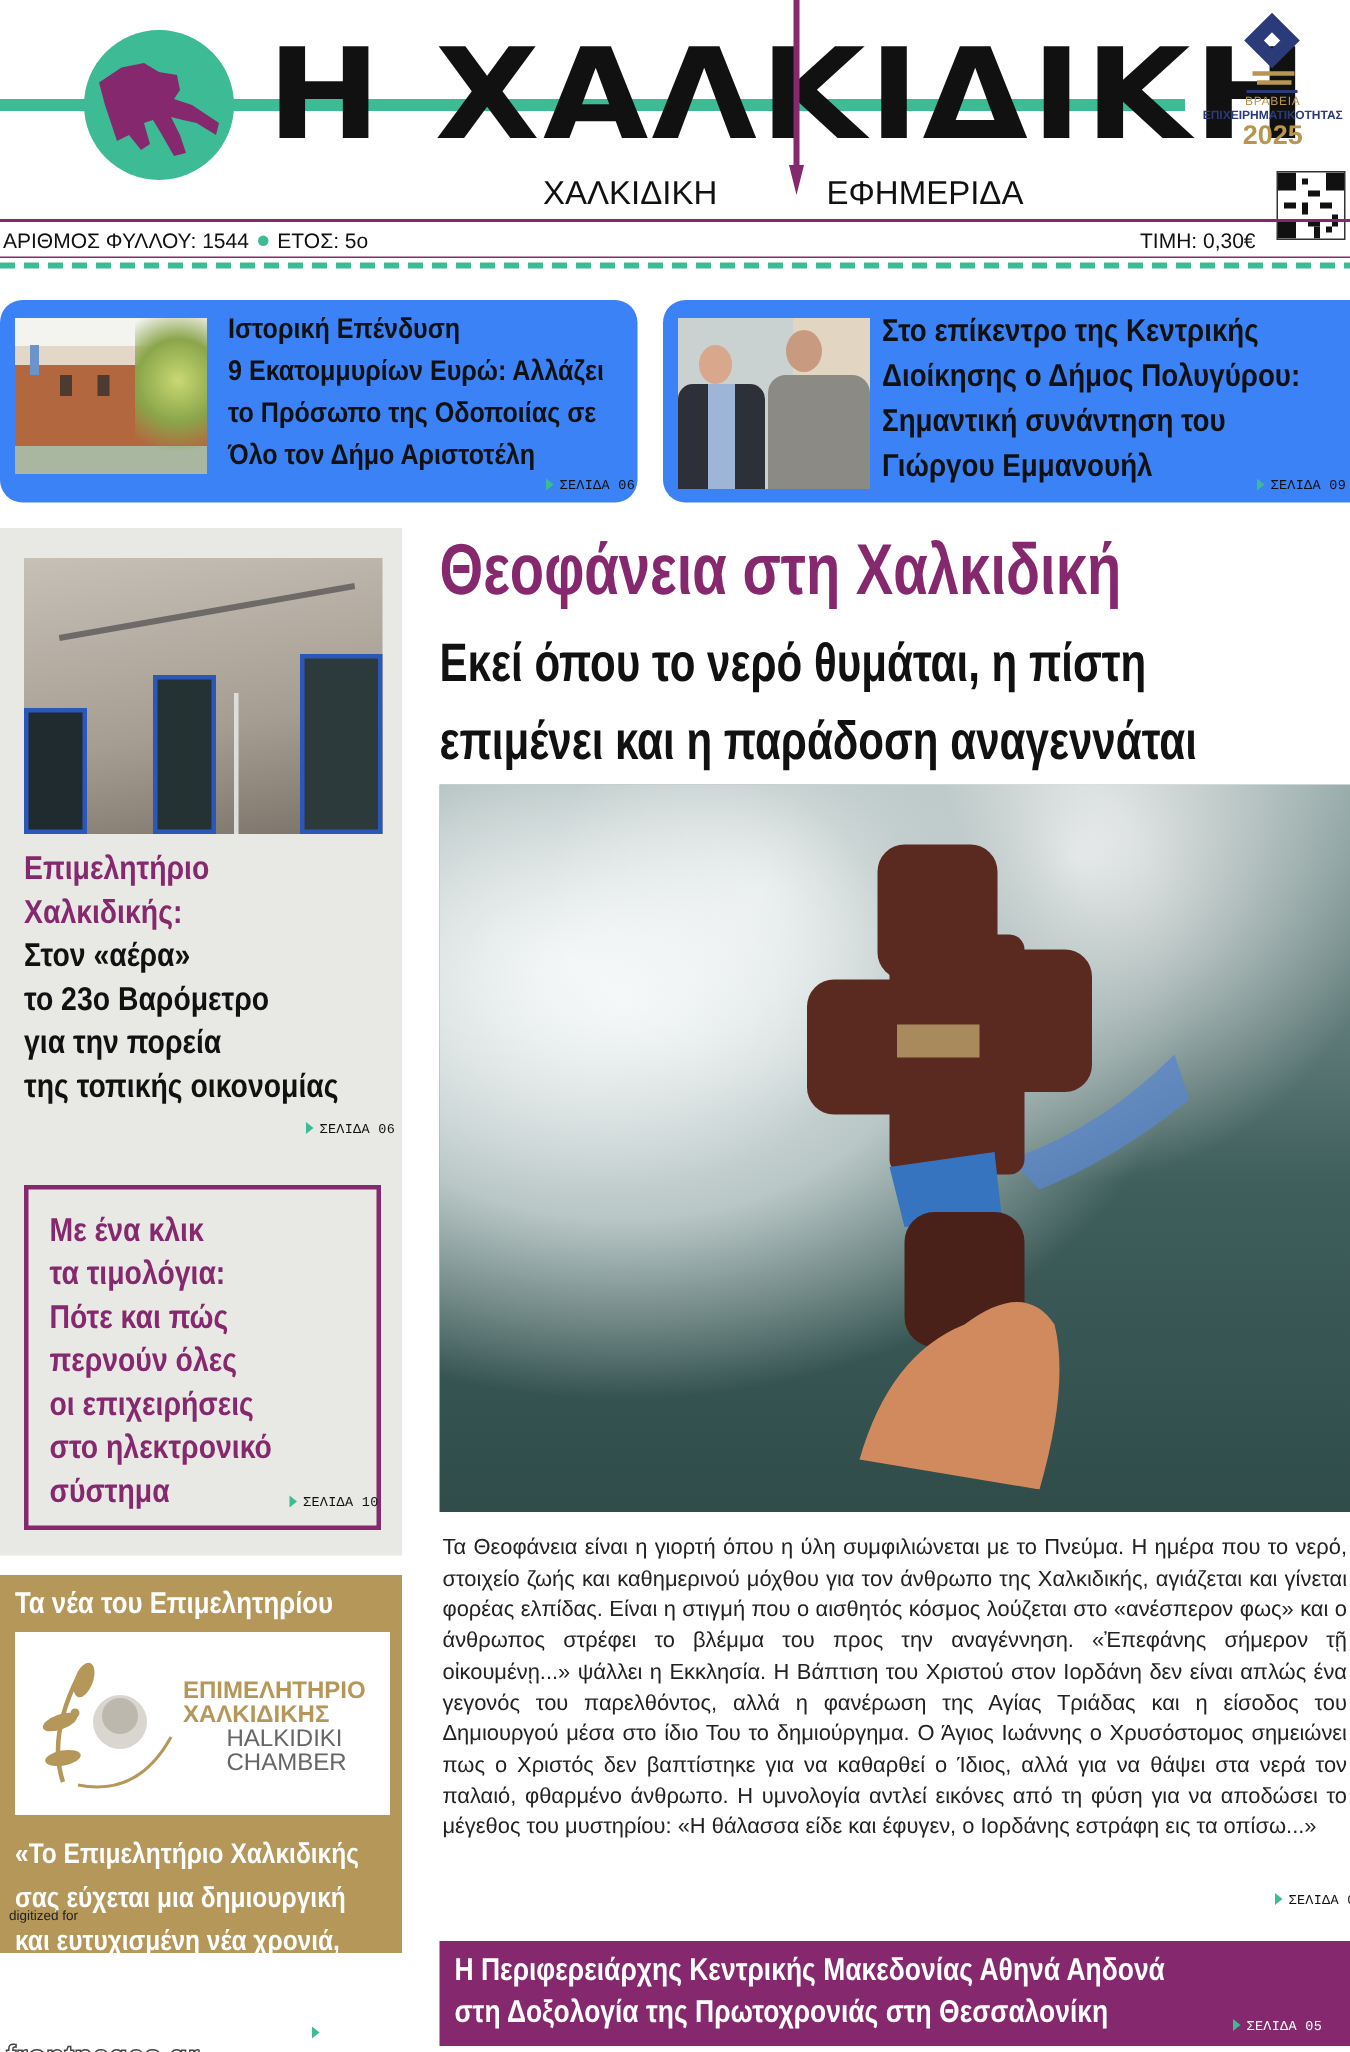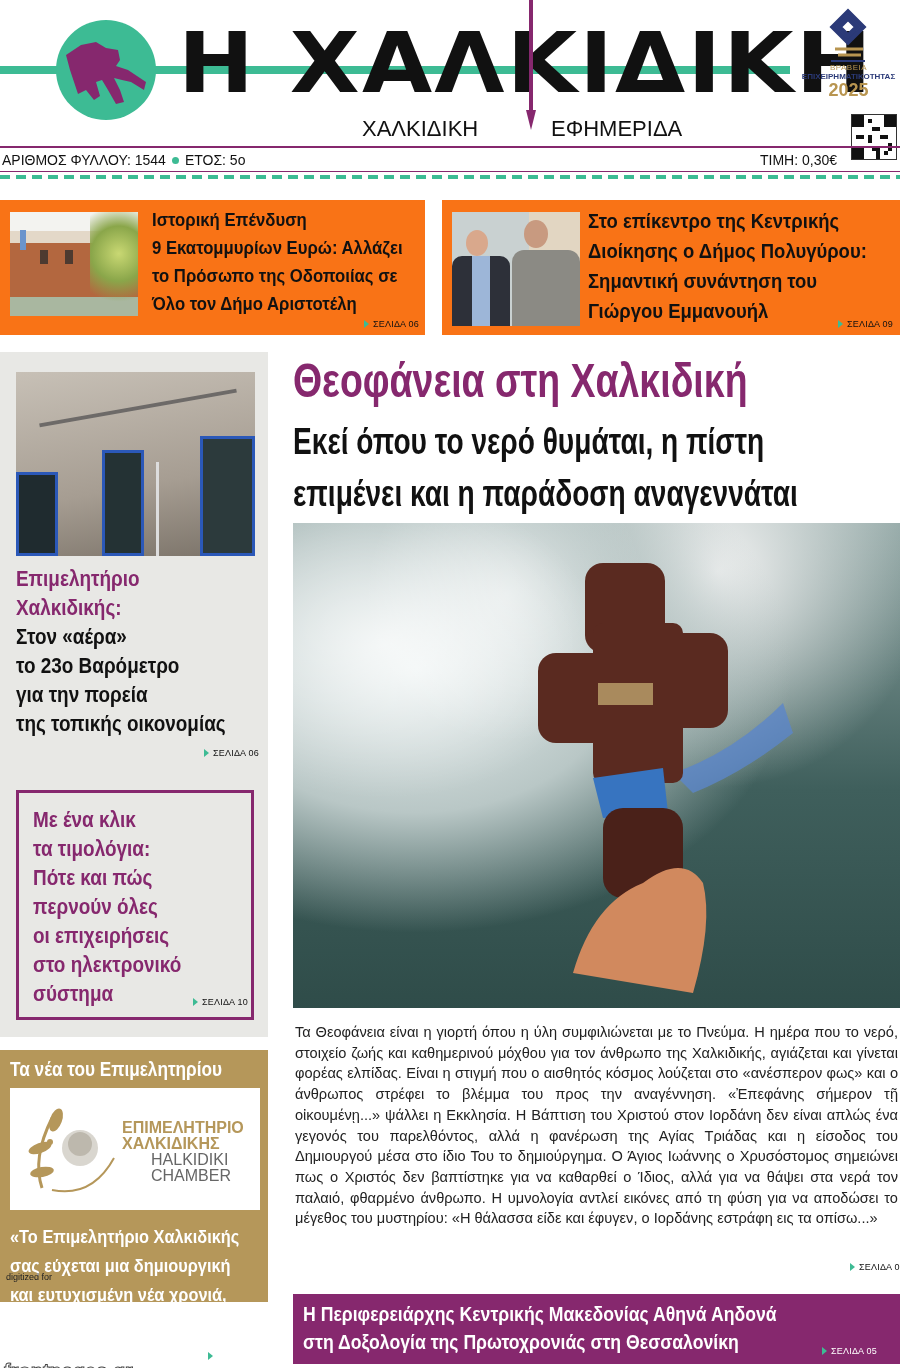--- a/index.html
+++ b/index.html
@@ -23,23 +23,23 @@
 
   .info-bar { position: absolute; left: 0; top: 146px; width: 900px; height: 26px; border-top: 2px solid #86286e; }
   .info-left { position: absolute; left: 2px; top: 4px; font-size: 14px; color: #111; }
   .info-dot { display: inline-block; width: 7px; height: 7px; background: #3dbb94; border-radius: 50%; margin: 0 6px 2px 6px; vertical-align: middle; }
   .date-pill { position: absolute; left: 387px; top: 3px; width: 272px; height: 20px; background: #86286e; border-radius: 6px; color: #fff; font-weight: bold; font-size: 14px; text-align: center; line-height: 20px; }
   .price { position: absolute; left: 760px; top: 4px; font-size: 14px; color: #111; }
   .dash-line { position: absolute; left: 0; top: 175px; width: 900px; height: 4px; background: repeating-linear-gradient(90deg, #3dbb94 0 10px, transparent 10px 16px); }
   .purple-thin { position: absolute; left: 0; top: 171px; width: 900px; height: 1px; background: #86286e; }
 
   
-  .teaser { position: absolute; background: #f97316; }
+  .teaser { position: absolute; background: #3b82f6; border-radius: 15px; }
   .teaser h3 { font-family: "Liberation Sans Narrow", "Liberation Sans", sans-serif; font-weight: bold; color: #111; font-size: 19px; line-height: 28px; position: absolute; transform: scaleX(0.88); transform-origin: left top; white-space: nowrap; }
-  .page-ref { position: absolute; font-size: 9px; color: #111; letter-spacing: 0.2px; white-space: nowrap; }
+  .page-ref { position: absolute; font-size: 9px; color: #111; letter-spacing: 0.2px; white-space: nowrap; font-family: Liberation Mono, monospace; }
   .page-ref .tri { display: inline-block; width: 0; height: 0; border-top: 4px solid transparent; border-bottom: 4px solid transparent; border-left: 5px solid #3dbb94; margin-right: 4px; vertical-align: -1px; }
 
   .photo { position: absolute; overflow: hidden; }
 
   
   .left-col { position: absolute; left: 0; top: 352px; width: 268px; height: 685px; background: #e8e8e5; }
   .left-h-purple { position: absolute; left: 16px; font-weight: bold; color: #86286e; font-size: 22px; line-height: 29px; transform: scaleX(0.86); transform-origin: left top; white-space: nowrap; }
   .left-h-black { position: absolute; left: 16px; font-weight: bold; color: #111; font-size: 22px; line-height: 29px; transform: scaleX(0.86); transform-origin: left top; white-space: nowrap; }
   .boxed { position: absolute; left: 16px; top: 790px; width: 238px; height: 230px; border: 3px solid #86286e; }
   .boxed-text { position: absolute; left: 14px; top: 12px; font-weight: bold; color: #86286e; font-size: 22px; line-height: 29px; transform: scaleX(0.86); transform-origin: left top; white-space: nowrap; }

